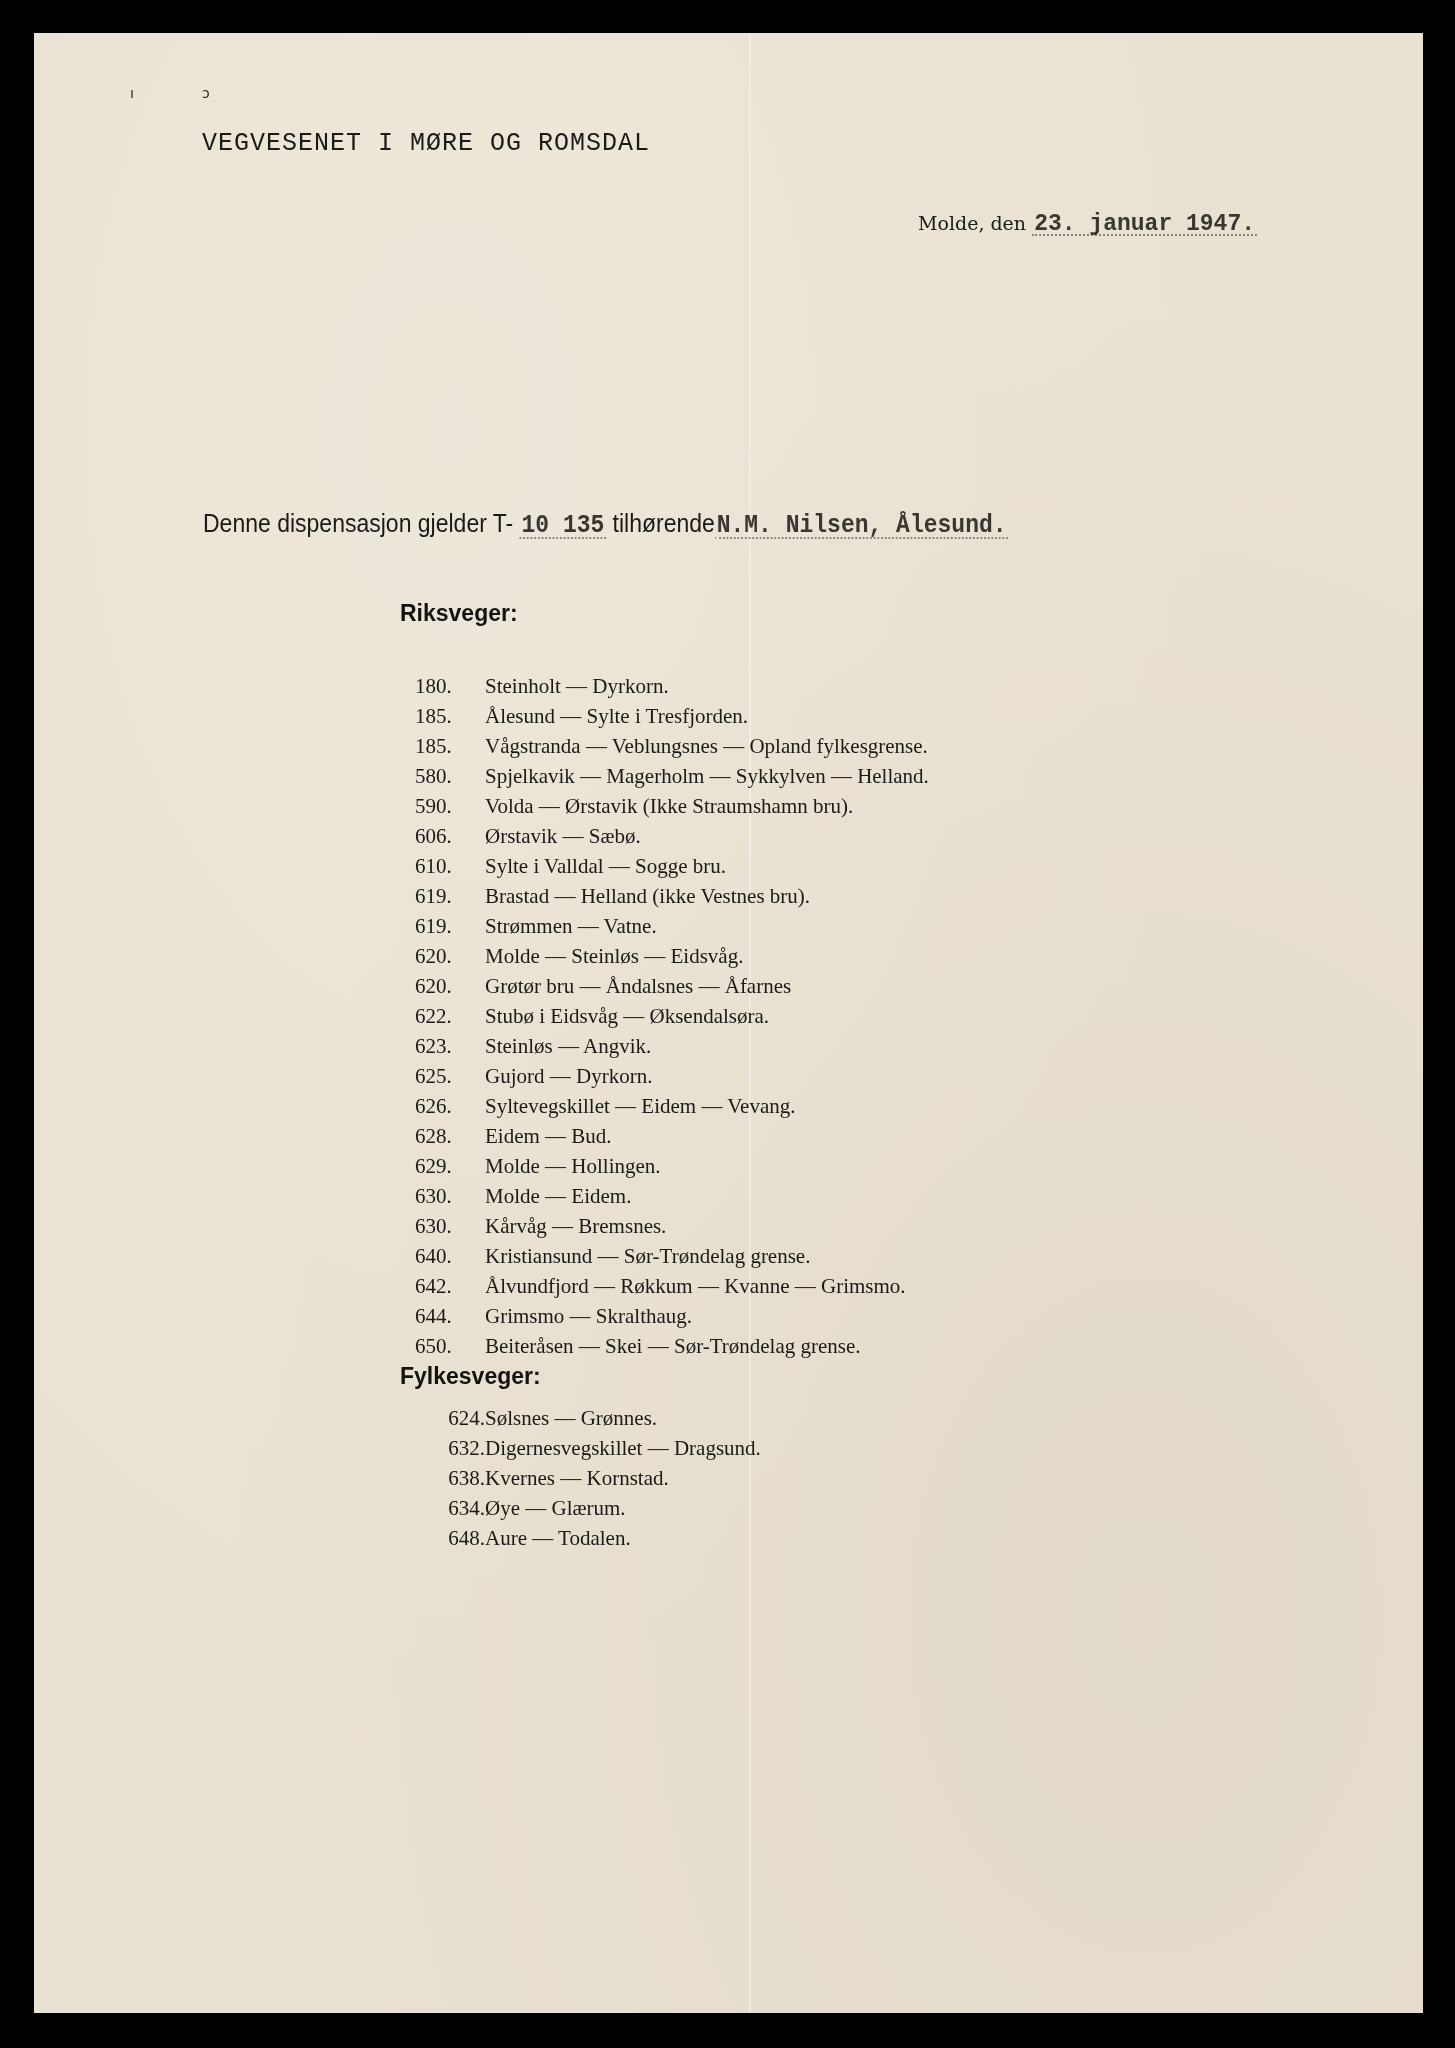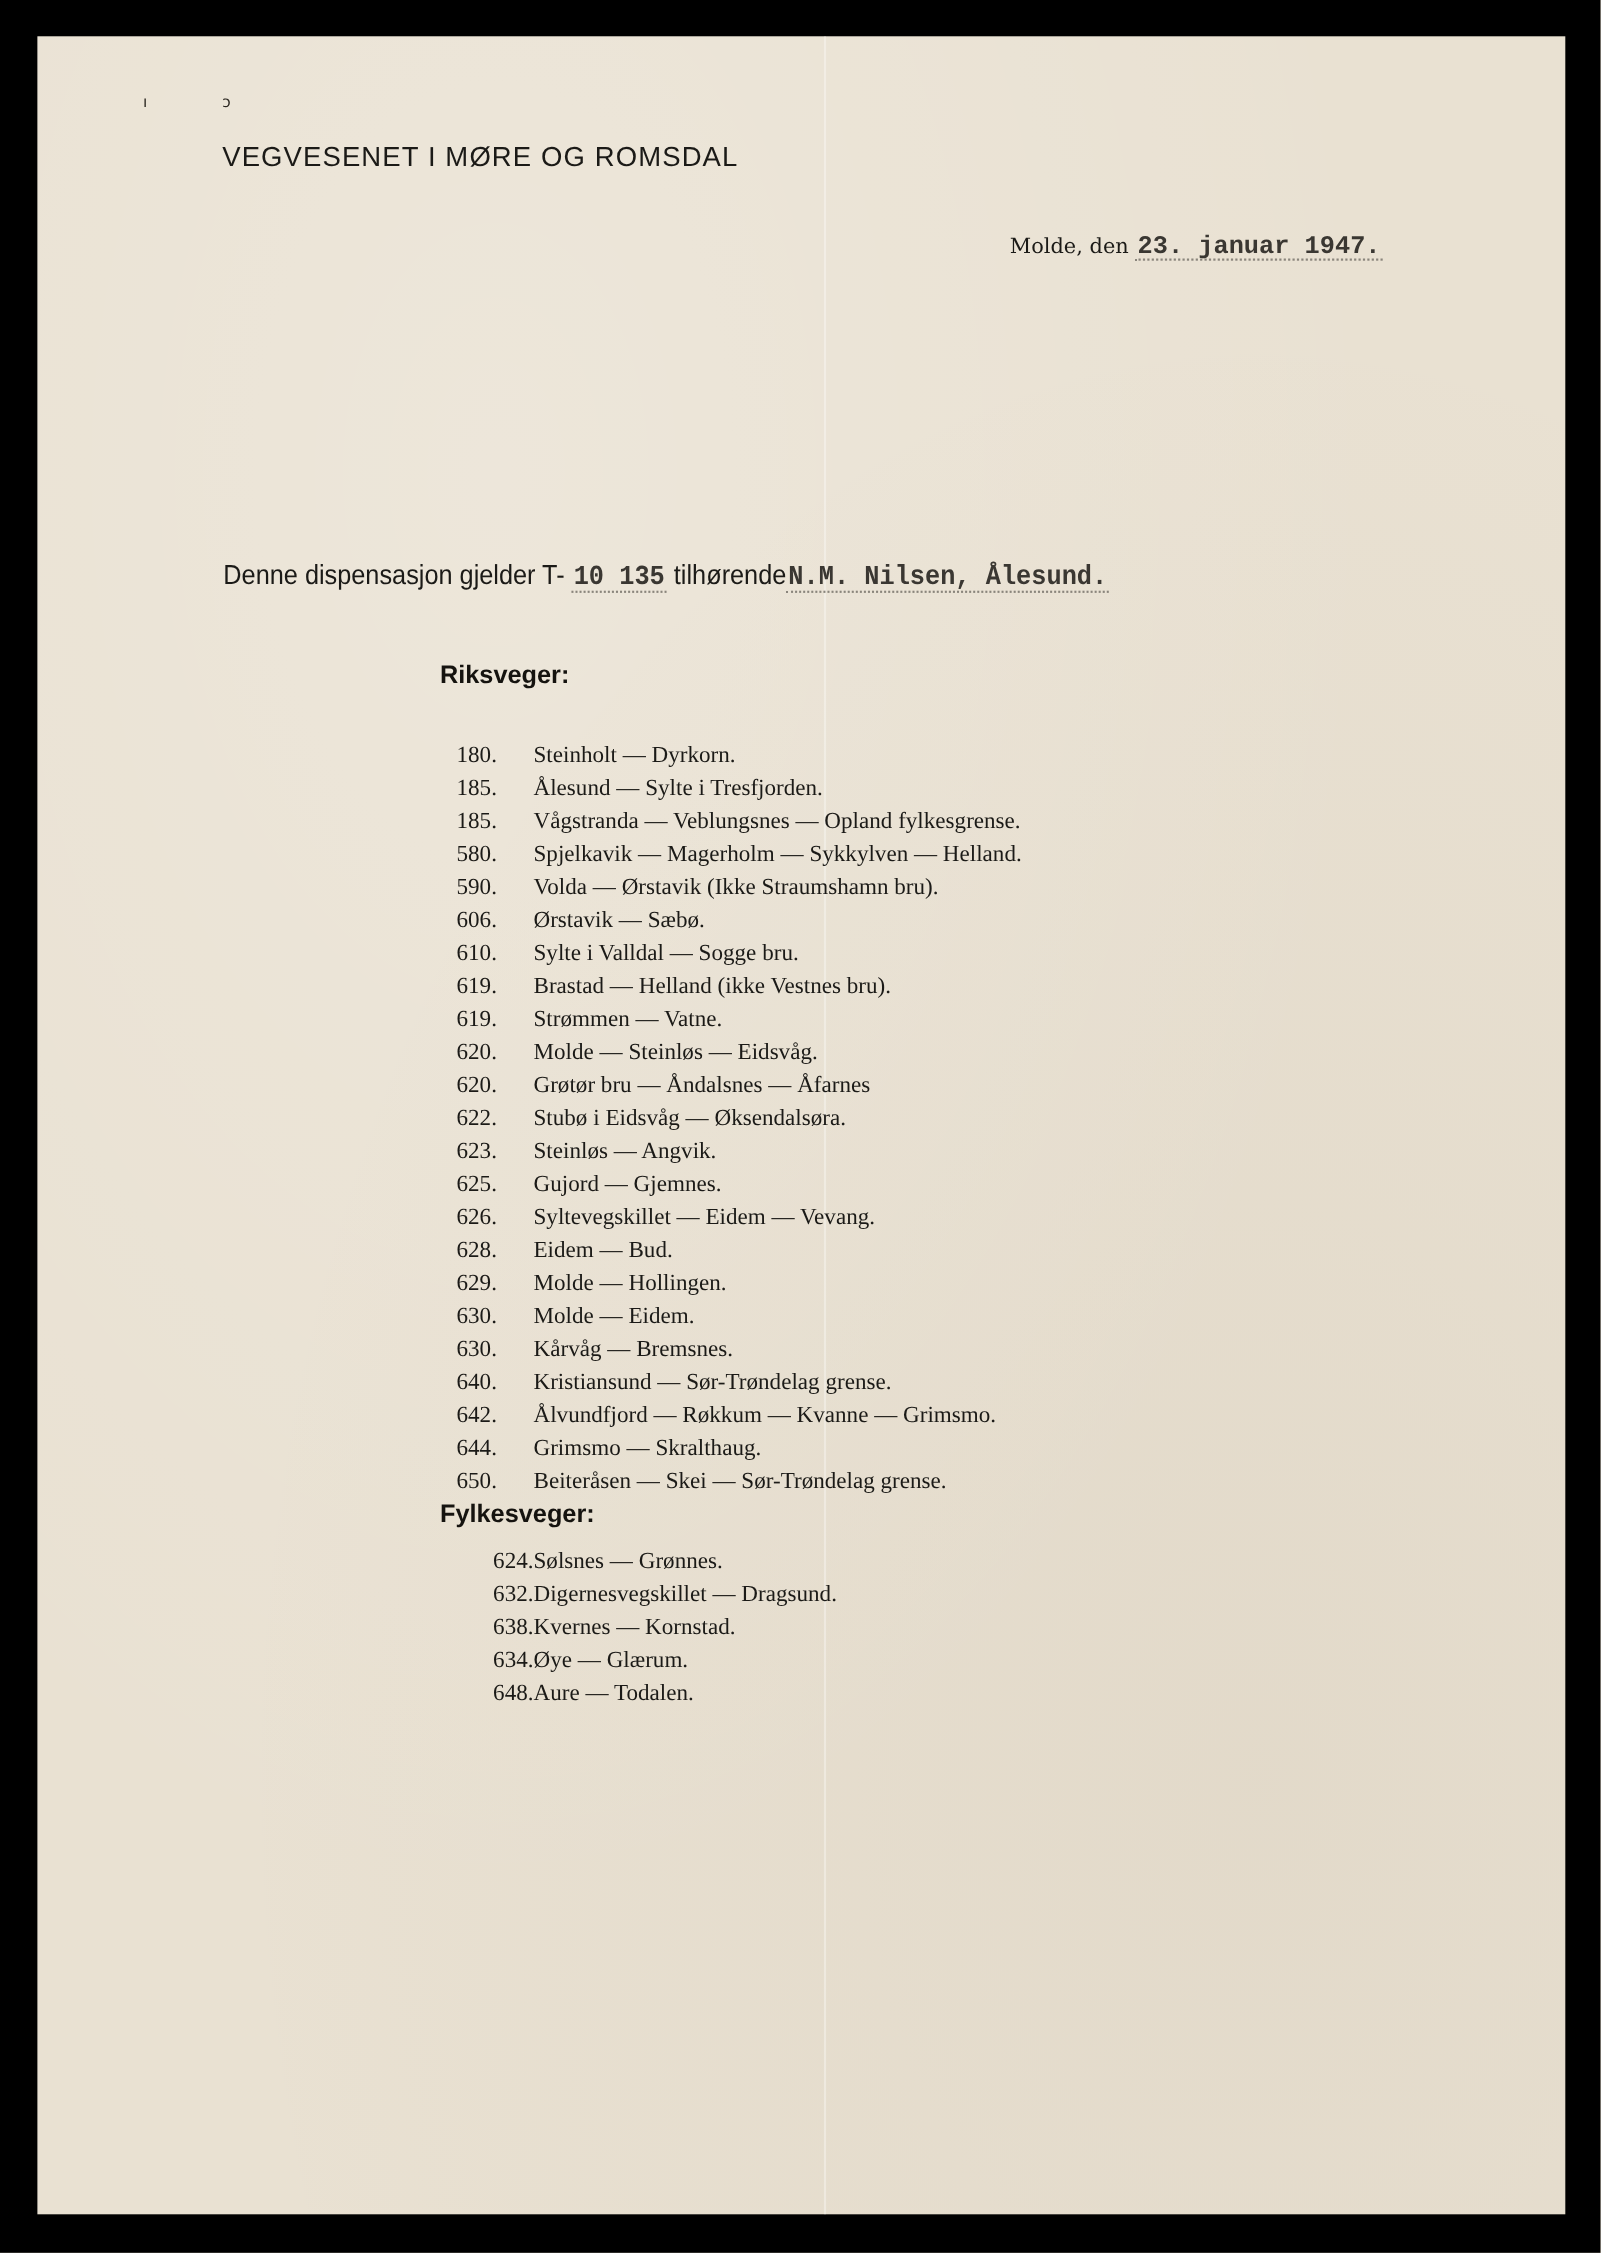--- a/index.html
+++ b/index.html
@@ -8,21 +8,21 @@
     position: absolute; left: 34px; top: 33px; width: 1389px; height: 1980px;
     background: #e9e1d2;
     background-image: radial-gradient(ellipse at 30% 20%, rgba(255,255,255,0.18), rgba(0,0,0,0) 60%),
                       radial-gradient(ellipse at 80% 80%, rgba(120,100,70,0.06), rgba(0,0,0,0) 60%);
   }
   .fold { position: absolute; left: 715px; top: 0; width: 2px; height: 100%; background: rgba(255,255,255,0.35); }
   .marks { position: absolute; left: 96px; top: 52px; font-family: "DejaVu Sans", sans-serif; font-size: 14px; color: #2a2620; }
   .marks .m2 { position: absolute; left: 72px; top: 0; }
   .letterhead {
     position: absolute; left: 168px; top: 96px;
-    font-family: Liberation Sans, sans-serif; font-size: 25px; letter-spacing: 1px;
+    font-family: Liberation Mono, monospace; font-size: 25px; letter-spacing: 1px;
     color: #1b1a17; font-weight: normal;
   }
   .dateline {
     position: absolute; left: 884px; top: 178px;
     font-family: "DejaVu Serif", serif; font-size: 19px; color: #1b1a17; white-space: nowrap;
   }
   .typed { font-family: "Liberation Mono", monospace; font-weight: bold; color: #3a3732; font-size: 23px; }
   .dotfill { border-bottom: 2px dotted #8a857c; padding: 0 2px; }
   .subject {
     position: absolute; left: 169px; top: 476px;
@@ -112,21 +112,21 @@
       <div class="route">
         <span class="num">622.</span>
         <span class="name">Stubø i Eidsvåg — Øksendalsøra.</span>
       </div>
       <div class="route">
         <span class="num">623.</span>
         <span class="name">Steinløs — Angvik.</span>
       </div>
       <div class="route">
         <span class="num">625.</span>
-        <span class="name">Gujord — Gjemnes.</span>
+        <span class="name">Gujord — Dyrkorn.</span>
       </div>
       <div class="route">
         <span class="num">626.</span>
         <span class="name">Syltevegskillet — Eidem — Vevang.</span>
       </div>
       <div class="route">
         <span class="num">628.</span>
         <span class="name">Eidem — Bud.</span>
       </div>
       <div class="route">

